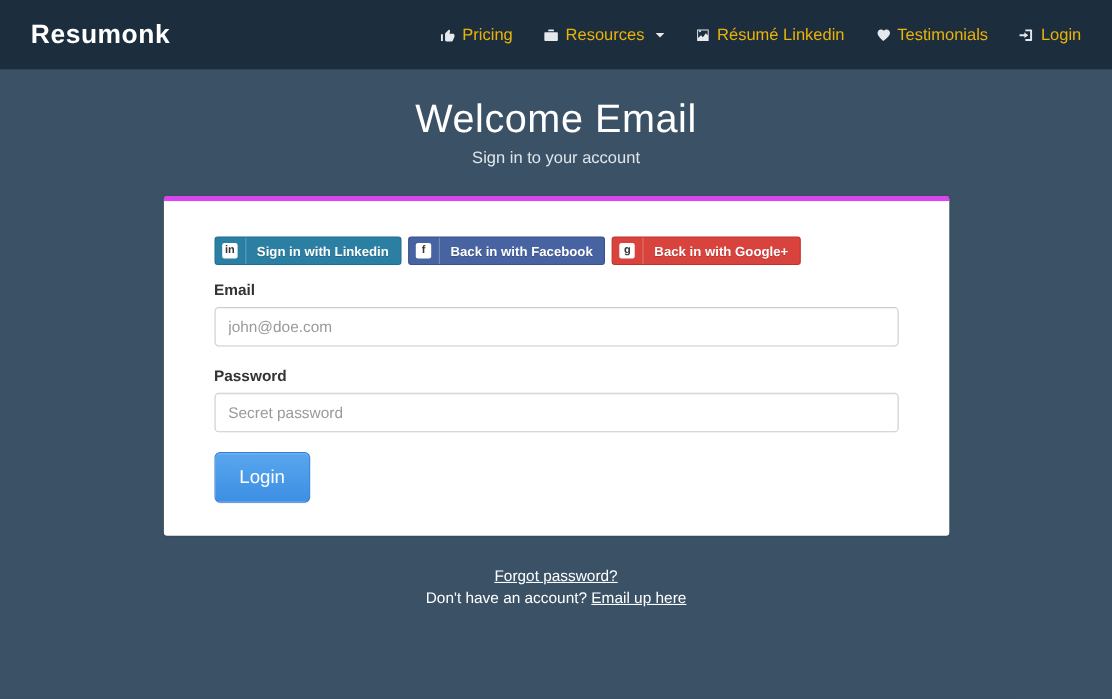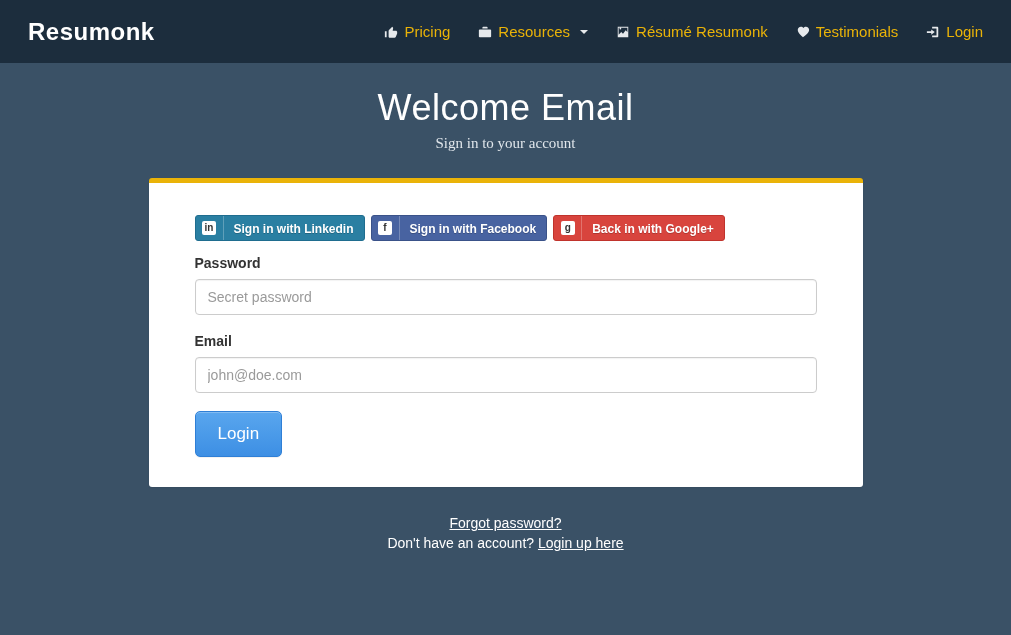--- a/index.html
+++ b/index.html
@@ -60,29 +60,28 @@
   }
   .hero h1 {
     font-size: 36px;
     font-weight: 400;
     letter-spacing: 0.5px;
   }
   .hero p {
     margin-top: 6px;
     font-size: 15px;
     color: #e0e6eb;
-    font-family: Liberation Serif, serif;
   }
 
   
   .card-wrap { display: flex; justify-content: center; }
   .card {
     width: 714px;
     background: #fff;
-    border-top: 5px solid #eab308;
+    border-top: 5px solid #d946ef;
     border-radius: 3px;
     box-shadow: 0 1px 2px rgba(0,0,0,.08);
     padding: 32px 46px 30px;
   }
   .socials { display: flex; gap: 6px; margin-bottom: 14px; }
   .social-btn {
     display: inline-flex;
     align-items: stretch;
     border-radius: 3px;
     overflow: hidden;
@@ -192,21 +191,21 @@
       </span>
       <span>Resources</span>
       <span class="caret"></span>
     </div>
     <div class="nav-item">
       <span class="nav-icon">
         <svg viewBox="0 0 16 16">
             <path d="M2 2h12v12H2V2zm1 1v8l3-3 2 2 3-4 2 2V3H3zm2 2a1 1 0 110-2 1 1 0 010 2z"></path>
           </svg>
       </span>
-      <span>Résumé Resumonk</span>
+      <span>Résumé Linkedin</span>
     </div>
     <div class="nav-item">
       <span class="nav-icon">
         <svg viewBox="0 0 16 16">
             <path d="M8 14S2 9.5 2 5.8C2 3.7 3.6 2 5.6 2c1.2 0 2.3.6 2.9 1.5C9.1 2.6 10.2 2 11.4 2 13.4 2 15 3.7 15 5.8 15 9.5 8 14 8 14z"></path>
           </svg>
       </span>
       <span>Testimonials</span>
     </div>
     <div class="nav-item">
@@ -232,43 +231,43 @@
       <div class="social-btn social-linkedin">
         <span class="ic">
             <span>in</span>
           </span>
         <span class="lbl">Sign in with Linkedin</span>
       </div>
       <div class="social-btn social-facebook">
         <span class="ic">
             <span>f</span>
           </span>
-        <span class="lbl">Sign in with Facebook</span>
+        <span class="lbl">Back in with Facebook</span>
       </div>
       <div class="social-btn social-google">
         <span class="ic">
             <span>g</span>
           </span>
         <span class="lbl">Back in with Google+</span>
       </div>
     </div>
 
 
     <div class="field-block">
+      <label class="field-label">Email</label>
+      <input class="field-input" type="text" placeholder="john@doe.com" style="">
+    </div>
+
+    <div class="field-block">
       <label class="field-label">Password</label>
       <input class="field-input" type="password" placeholder="Secret password" style="">
-    </div>
-
-    <div class="field-block">
-      <label class="field-label">Email</label>
-      <input class="field-input" type="text" placeholder="john@doe.com" style="">
     </div>
 
     <button class="login-btn">Login</button>
   </div>
 </div>
 
 <div class="below">
   <a>Forgot password?</a>
   <p>
-    <span>Don't have an account? </span><a>Login up here</a>
+    <span>Don't have an account? </span><a>Email up here</a>
   </p>
 </div>
 
 </body></html>

